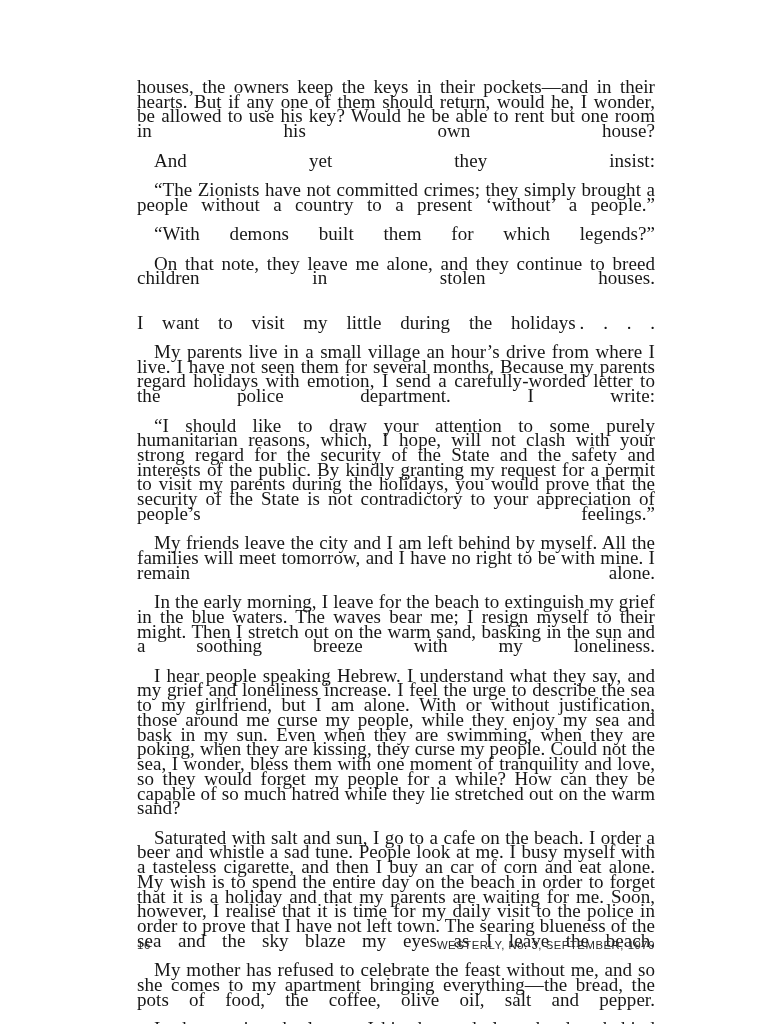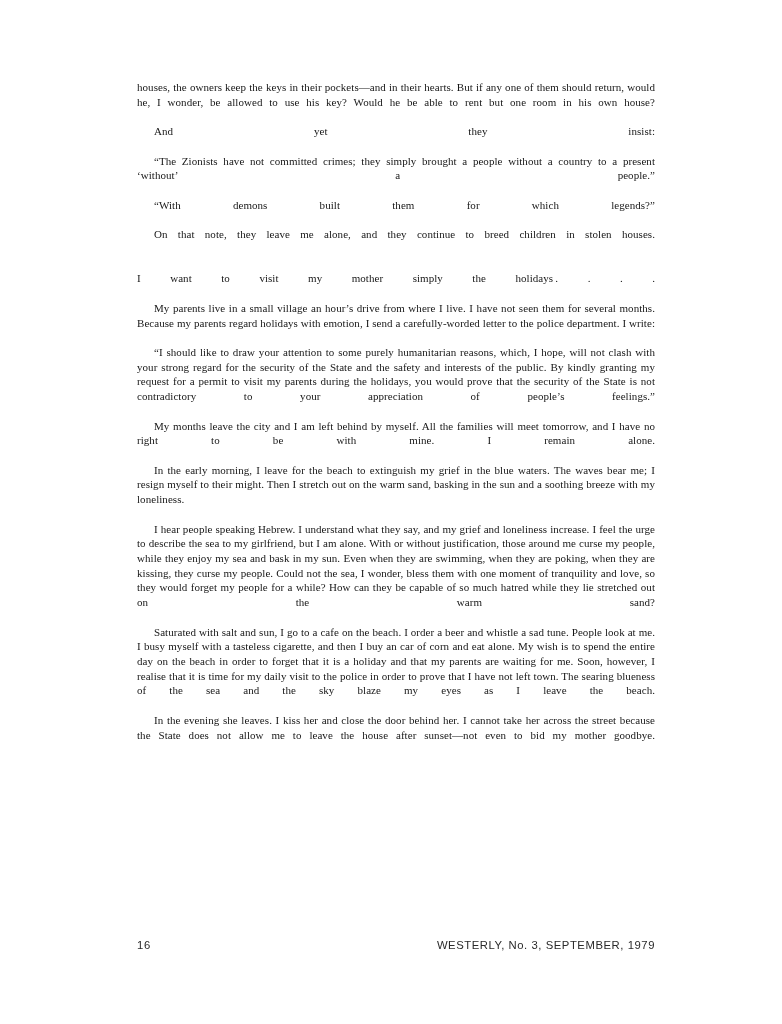--- a/index.html
+++ b/index.html
@@ -27,21 +27,21 @@
 
   #text-column {
     position: absolute;
     left: 137px;
     top: 80px;
     width: 518px;
   }
 
   p.para {
     margin: 0;
-    font-size: 11px;
+    font-size: 19px;
     line-height: 14.72px;
     text-align: justify;
     text-indent: 17px;
     text-justify: inter-word;
     word-spacing: 0.1px;
     letter-spacing: 0.05px;
     -webkit-font-smoothing: antialiased;
   }
 
   
@@ -93,27 +93,28 @@
 <body>
 
 <div id="page">
 
   <div id="text-column">
       <p class="para no-indent">houses, the owners keep the keys in their pockets—and in their hearts. But if any one of them should return, would he, I wonder, be allowed to use his key? Would he be able to rent but one room in his own house?</p>
       <p class="para">And yet they insist:</p>
       <p class="para">“The Zionists have not committed crimes; they simply brought a people without a country to a present ‘without’ a people.”</p>
       <p class="para">“With demons built them for which legends?”</p>
       <p class="para">On that note, they leave me alone, and they continue to breed children in stolen houses.</p>
-      <p class="para section-break">I want to visit my mother simply the holidays . . . .</p>
+      <p class="para section-break">I want to visit my little during the holidays . . . .</p>
       <p class="para">My parents live in a small village an hour’s drive from where I live. I have not seen them for several months. Because my parents regard holidays with emotion, I send a carefully-worded letter to the police department. I write:</p>
       <p class="para">“I should like to draw your attention to some purely humanitarian reasons, which, I hope, will not clash with your strong regard for the security of the State and the safety and interests of the public. By kindly granting my request for a permit to visit my parents during the holidays, you would prove that the security of the State is not contradictory to your appreciation of people’s feelings.”</p>
-      <p class="para">My months leave the city and I am left behind by myself. All the families will meet tomorrow, and I have no right to be with mine. I remain alone.</p>
+      <p class="para">My friends leave the city and I am left behind by myself. All the families will meet tomorrow, and I have no right to be with mine. I remain alone.</p>
       <p class="para">In the early morning, I leave for the beach to extinguish my grief in the blue waters. The waves bear me; I resign myself to their might. Then I stretch out on the warm sand, basking in the sun and a soothing breeze with my loneliness.</p>
       <p class="para">I hear people speaking Hebrew. I understand what they say, and my grief and loneliness increase. I feel the urge to describe the sea to my girlfriend, but I am alone. With or without justification, those around me curse my people, while they enjoy my sea and bask in my sun. Even when they are swimming, when they are poking, when they are kissing, they curse my people. Could not the sea, I wonder, bless them with one moment of tranquility and love, so they would forget my people for a while? How can they be capable of so much hatred while they lie stretched out on the warm sand?</p>
       <p class="para">Saturated with salt and sun, I go to a cafe on the beach. I order a beer and whistle a sad tune. People look at me. I busy myself with a tasteless cigarette, and then I buy an car of corn and eat alone. My wish is to spend the entire day on the beach in order to forget that it is a holiday and that my parents are waiting for me. Soon, however, I realise that it is time for my daily visit to the police in order to prove that I have not left town. The searing blueness of the sea and the sky blaze my eyes as I leave the beach.</p>
+      <p class="para">My mother has refused to celebrate the feast without me, and so she comes to my apartment bringing everything—the bread, the pots of food, the coffee, olive oil, salt and pepper.</p>
       <p class="para">In the evening she leaves. I kiss her and close the door behind her. I cannot take her across the street because the State does not allow me to leave the house after sunset—not even to bid my mother goodbye.</p>
     </div>
 
   <div id="footer">
     <span class="footer-text" id="page-number">16</span>
     <span class="footer-text" id="journal-citation">WESTERLY, No. 3, SEPTEMBER, 1979</span>
   </div>
 
 </div>
 

